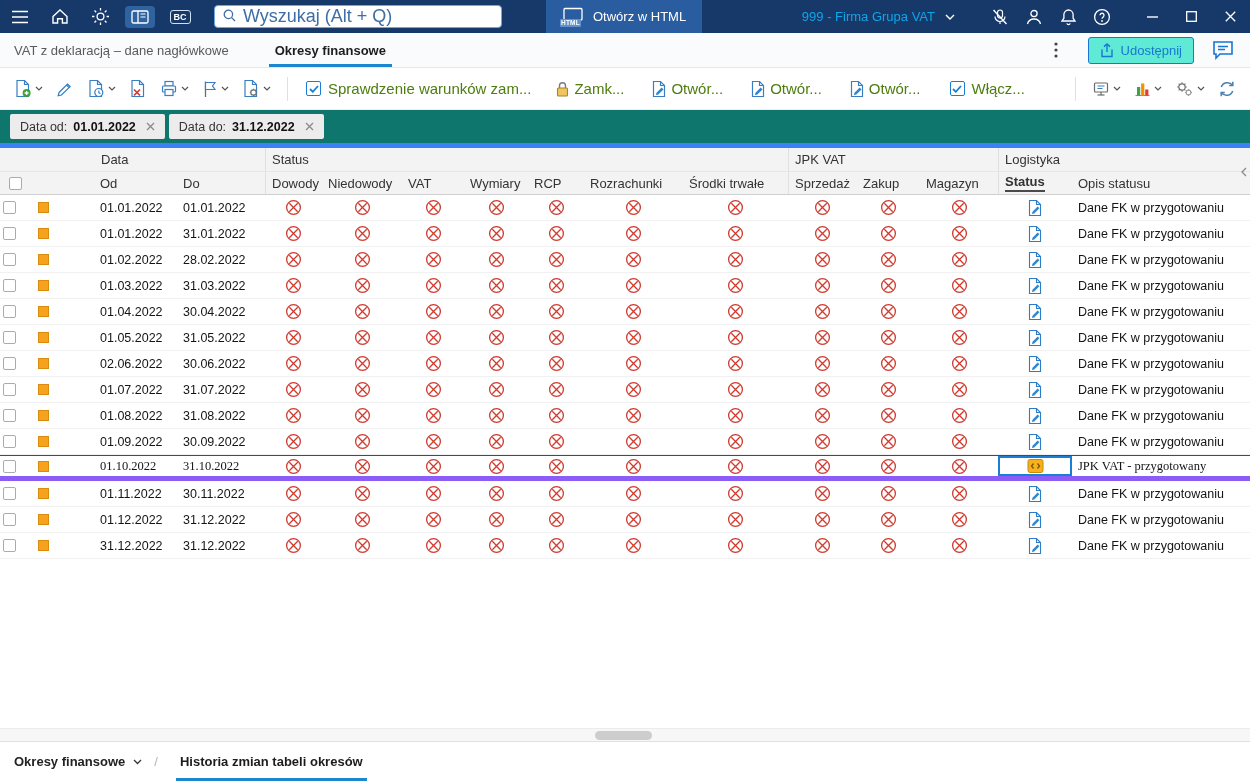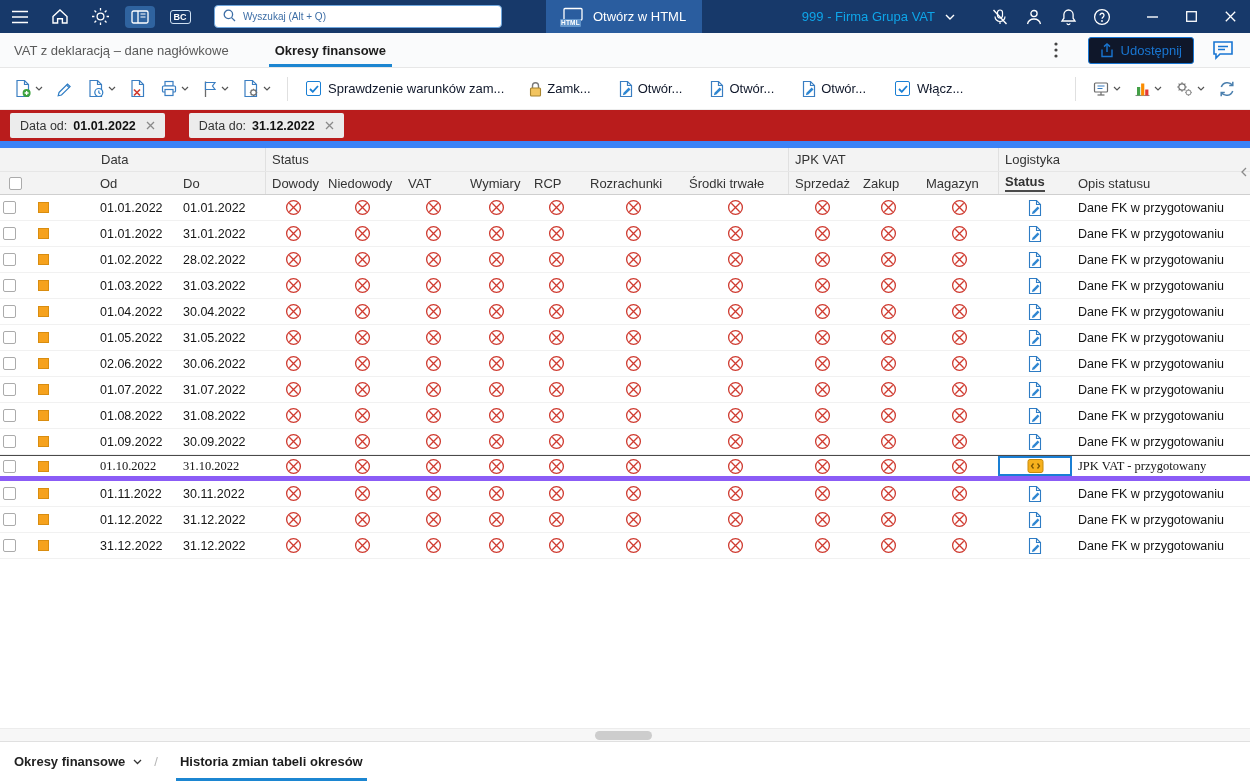--- a/index.html
+++ b/index.html
@@ -8,54 +8,54 @@
   .app { width:1250px; height:781px; display:flex; flex-direction:column; }
 
   
   .topbar { height:33px; background:#17396a; display:flex; align-items:center; flex:0 0 auto; }
   .tb-btn { width:40px; height:28px; display:flex; align-items:center; justify-content:center; cursor:pointer; }
   .tb-btn.active-bg { position:relative; }
   .tb-btn.active-bg .hl { position:absolute; inset:3px 5px; background:#2f639f; border-radius:4px; }
   .tb-btn svg { position:relative; }
   .bc-badge { border:1px solid #cfe0f2; border-radius:3px; color:#fff; font-size:9px; font-weight:bold; padding:1px 3px; position:relative; }
   .searchbox { margin-left:14px; width:288px; height:23px; background:#fff; border:1px solid #6fa7de; border-radius:4px; display:flex; align-items:center; padding:0 8px; gap:7px; }
-  .searchbox input { border:none; outline:none; width:100%; font-size:10px; color:#2c5c8f; font-family:inherit; background:transparent; }
+  .searchbox input { border:none; outline:none; width:100%; font-size:18px; color:#2c5c8f; font-family:inherit; background:transparent; }
   .searchbox input::placeholder { color:#3d6ea6; opacity:1; }
   .open-html { margin-left:44px; height:33px; padding:0 16px; background:#2a5d9f; display:flex; align-items:center; gap:9px; color:#fff; font-size:13px; cursor:pointer; }
   .monitor-wrap { position:relative; width:22px; height:20px; }
   .html-mini { position:absolute; left:-2px; bottom:0; background:#5f92c9; color:#fff; font-size:6.5px; font-weight:bold; line-height:8px; padding:0 1px; border-radius:1px; letter-spacing:.2px; }
   .tb-spacer { flex:1; }
   .company { display:flex; align-items:center; gap:10px; color:#0ea5e9; font-size:13px; margin-right:28px; cursor:pointer; }
   .tb-icons { display:flex; align-items:center; }
   .tb-icons .tb-btn { width:34px; }
   .win-controls { display:flex; align-items:center; margin-left:14px; }
   .win-controls .tb-btn { width:39px; }
 
   
   .tabbar { height:35px; background:#fafbfc; border-bottom:1px solid #e7e7e7; display:flex; align-items:stretch; padding-left:14px; flex:0 0 auto; }
   .tab { display:flex; align-items:center; font-size:13px; cursor:pointer; }
   .tab.inactive { color:#5a5a5a; padding-right:20px; }
   .tab.active { margin-left:20px; color:#1c1c1c; font-weight:bold; border-bottom:3px solid #1c86d1; padding:3px 6px 0 6px; }
   .tabbar-right { margin-left:auto; display:flex; align-items:center; gap:14px; padding-right:12px; }
   .kebab { width:18px; height:24px; display:flex; align-items:center; justify-content:center; cursor:pointer; }
-  .share-btn { height:27px; border:1px solid #1976d2; border-radius:3px; background:#0f172a; color:#1976d2; font-size:13px; display:flex; align-items:center; gap:7px; padding:0 11px; cursor:pointer; font-family:inherit;margin-left:9px; }
+  .share-btn { height:27px; border:1px solid #1976d2; border-radius:3px; background:#5eead4; color:#1976d2; font-size:13px; display:flex; align-items:center; gap:7px; padding:0 11px; cursor:pointer; font-family:inherit;margin-left:9px; }
   .chat-btn { width:30px; height:27px; display:flex; align-items:center; justify-content:center; cursor:pointer; }
 
   
   .toolbar { height:42px; background:#fff; border-bottom:1px solid #ededed; display:flex; align-items:center; padding:0 10px; gap:5px; flex:0 0 auto; }
   .ti { display:flex; align-items:center; gap:3px; padding:4px 4px; border-radius:3px; cursor:pointer; }
-  .tlabel { font-size:13px; color:#0f172a; white-space:nowrap; }
+  .tlabel { font-size:15px; color:#4d7c0f; white-space:nowrap; }
   .withlabel { margin-right:14px; }
   .vsep { width:1px; height:24px; background:#e0e0e0; margin:0 7px; }
   .tcheck { display:flex; align-items:center; gap:7px; cursor:pointer; margin:0 14px 0 6px; }
   .cbx { width:15px; height:15px; border:1.5px solid #1a7fd4; border-radius:2px; background:#fff; display:flex; align-items:center; justify-content:center; }
   .tspacer { flex:1; }
 
   
-  .filterbar { height:38px; background:#b91c1c; border-bottom:7px solid #3b82f6; display:flex; align-items:center; gap:24px; padding:0 10px; flex:0 0 auto; }
+  .filterbar { height:38px; background:#0f766e; border-bottom:5px solid #3b82f6; display:flex; align-items:center; gap:4px; padding:0 10px; flex:0 0 auto; }
   .chip { background:#ececec; border-radius:2px; height:25px; display:flex; align-items:center; gap:6px; padding:0 10px; font-size:12.5px; color:#333; }
   .chip b { color:#111; }
   .chip .chip-x { display:flex; align-items:center; cursor:pointer; margin-left:4px; }
 
   
   :root { --cols: 30px 30px 35px 75px 95px 57px 80px 62px 64px 56px 99px 105px 69px 63px 78px 74px minmax(0,1fr); }
   .grid-area { flex:1; display:flex; flex-direction:column; position:relative; background:#fff; overflow:hidden; }
   .group-row { display:grid; grid-template-columns:95px 170px 523px 210px 252px; height:23px; background:#f3f3f3; align-items:center; font-size:13px; color:#333; flex:0 0 auto; }
   .gcell { padding-left:6px; height:100%; display:flex; align-items:center; }
   .gcell.bl { border-left:1px solid #e0e0e0; }

